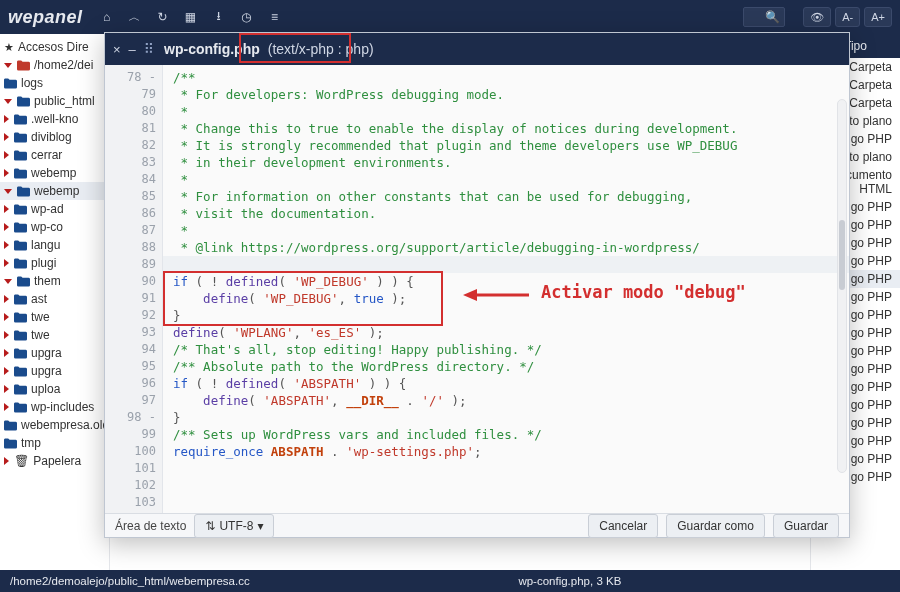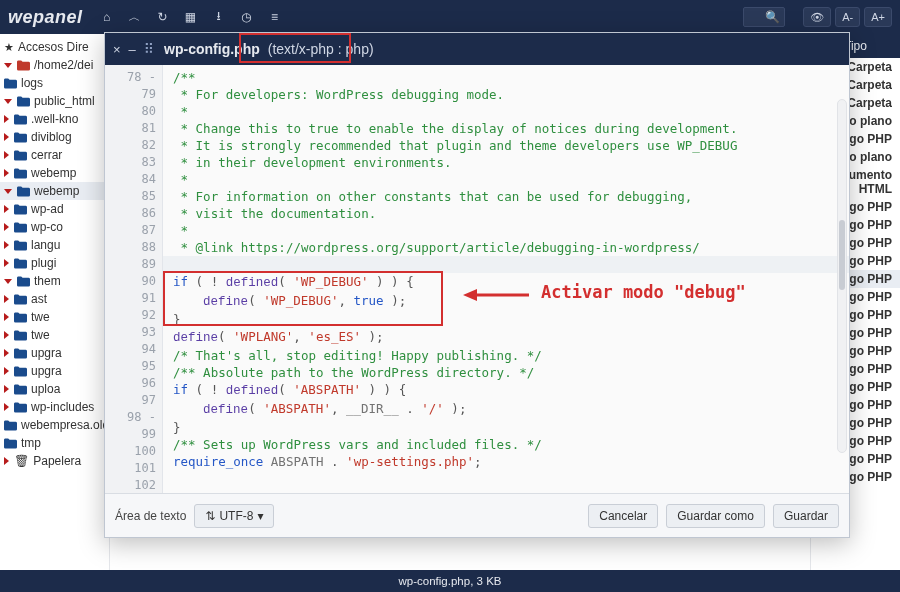--- a/index.html
+++ b/index.html
@@ -15,40 +15,40 @@
   .sidebar .row { display: flex; align-items: center; gap: 4px; padding: 2px 4px; white-space: nowrap; font-size: 12px; color: #333; cursor: pointer; }
   .sidebar .row.sel { background: #e9edf3; }
   .caret { display: inline-block; width: 0; height: 0; border-top: 4px solid transparent; border-bottom: 4px solid transparent; border-left: 5px solid #b71c1c; margin-right: 1px; }
   .caret.down { border-left: 4px solid transparent; border-right: 4px solid transparent; border-top: 5px solid #b71c1c; border-bottom: none; width: 0; height: 0; }
   .star { color: #333; font-size: 11px; }
   .fld { display: inline-flex; align-items: center; }
   .fld svg { width: 13px; height: 11px; }
   .ind-0{padding-left:4px}.ind-1{padding-left:14px}.ind-2{padding-left:24px}.ind-3{padding-left:34px}.ind-4{padding-left:44px}.ind-5{padding-left:54px}
   .rightcol { width: 90px; border-left: 1px solid #e5e7eb; background: #fff; }
   .rightcol .hdr { background: #1c2b4a; color: #e6e9ef; text-align: center; font-size: 12px; padding: 5px 0; }
-  .rightcol .cell { text-align: right; padding: 2px 8px; font-size: 12px; color: #333; font-weight: bold; }
+  .rightcol .cell { text-align: right; padding: 2px 8px; font-size: 12px; color: #333; }
   .rightcol .cell.sel { background: #e9edf3; }
   .center { flex: 1; position: relative; }
   .editor { position: absolute; left: -6px; top: -2px; right: -40px; bottom: 32px; background: #fff; border: 1px solid #bfc6d1; box-shadow: 0 6px 24px rgba(0,0,0,.25); display: flex; flex-direction: column; }
   .editor-hdr { height: 32px; background: #1c2b4a; color: #e6e9ef; display: flex; align-items: center; padding: 0 8px; gap: 8px; font-size: 14px; }
   .editor-hdr .winbtn { color: #cfd6e4; font-size: 13px; cursor: pointer; }
   .editor-hdr .dots { letter-spacing: 2px; color: #8fa0c2; }
   .editor-hdr .fname { font-weight: 600; }
   .editor-hdr .mime { color: #cfd6e4; }
   .redbox-tab { position: absolute; left: 134px; top: 0; width: 112px; height: 30px; border: 2px solid #d32f2f; pointer-events: none; }
   .code-wrap { flex: 1; display: flex; overflow: hidden; background: #fafafa; position: relative; }
   .gutter { width: 58px; background: #f1f2f4; border-right: 1px solid #e2e5ea; text-align: right; padding: 4px 6px 4px 0; font-family: "Menlo","Consolas",monospace; font-size: 12px; color: #9aa1ab; line-height: 17px; }
   .gutter .ln { display:block; }
   .code { flex: 1; padding: 4px 10px; font-family: "Menlo","Consolas",monospace; font-size: 12.5px; line-height: 17px; white-space: pre; color: #666; position: relative; }
   .code .hl { position: absolute; left: 0; right: 0; height: 17px; background: #eef1f4; }
-  .c-cm { color: #2f8f3f; } .c-kw { color: #2557c6; } .c-fn { color: #5a3ea5; font-family: Liberation Mono, monospace; } .c-str { color: #c0392b; } .c-bool { color: #2557c6; } .c-pl { color: #555; } .c-const { color: #737373; font-weight:400; }
+  .c-cm { color: #2f8f3f; } .c-kw { color: #2557c6; } .c-fn { color: #5a3ea5; } .c-str { color: #c0392b; } .c-bool { color: #2557c6; } .c-pl { color: #555; } .c-const { color: #c2410c; font-weight:700; }
   .redbox-code { position: absolute; border: 2px solid #d32f2f; pointer-events: none; }
   .annot { position: absolute; color: #d32f2f; font-weight: 700; font-size: 17px; }
   .arrow { position: absolute; }
-  .editor-ftr { height: 44px; border-top: 1px solid #d9dde3; background: #f6f7f9; display: flex; align-items: center; padding: 0 10px; gap: 8px; }
+  .editor-ftr { height: 24px; border-top: 1px solid #d9dde3; background: #f6f7f9; display: flex; align-items: center; padding: 0 10px; gap: 8px; }
   .editor-ftr .lbl { font-size: 12px; color: #444; }
   .btn { background: #eceff3; border: 1px solid #c9ced6; border-radius: 3px; padding: 4px 10px; font-size: 12px; color: #333; cursor: pointer; }
   .enc { display: flex; align-items: center; gap: 4px; }
   .statusbar { position: absolute; left: 0; right: 0; bottom: 0; height: 22px; background: #1c2b4a; color: #e6e9ef; display: flex; align-items: center; padding: 0 10px; font-size: 11.5px; }
   .statusbar .sp { flex: 1; }
   .scroll-v { position:absolute; right:2px; top:34px; width:10px; bottom:40px; background:#f0f1f3; border:1px solid #e1e3e7; border-radius:5px; }
   .scroll-v .thumb { position:absolute; left:1px; right:1px; top:120px; height:70px; background:#c8ccd3; border-radius:4px; }
 </style>
 </head>
 <body>
@@ -360,16 +360,17 @@
         <div class="cell">Código PHP</div>
         <div class="cell">Código PHP</div>
         <div class="cell">Código PHP</div>
         <div class="cell">Código PHP</div>
         <div class="cell">Código PHP</div>
       </div>
   </div>
 </div>
 
 <div class="statusbar">
+  <span>/home2/demoalejo/public_html/webempresa.cc</span>
   <span class="sp"></span>
   <span>wp-config.php, 3 KB</span>
   <span class="sp"></span>
 </div>
 
 </body></html>

